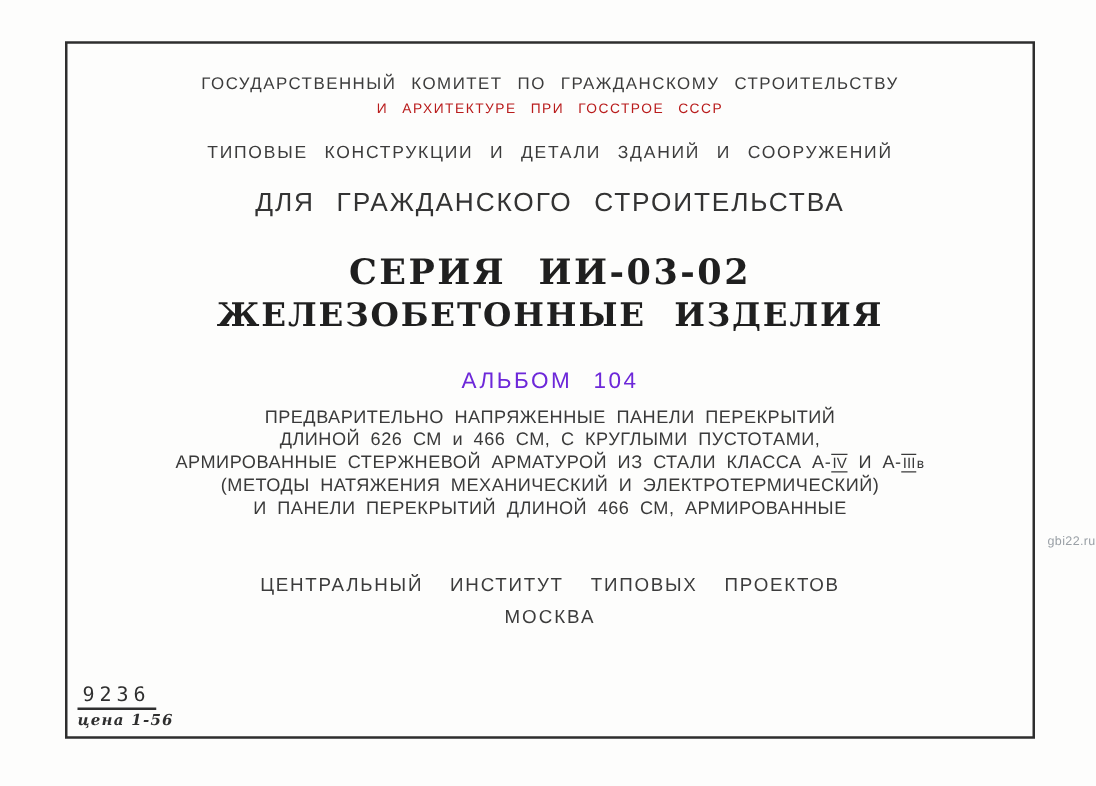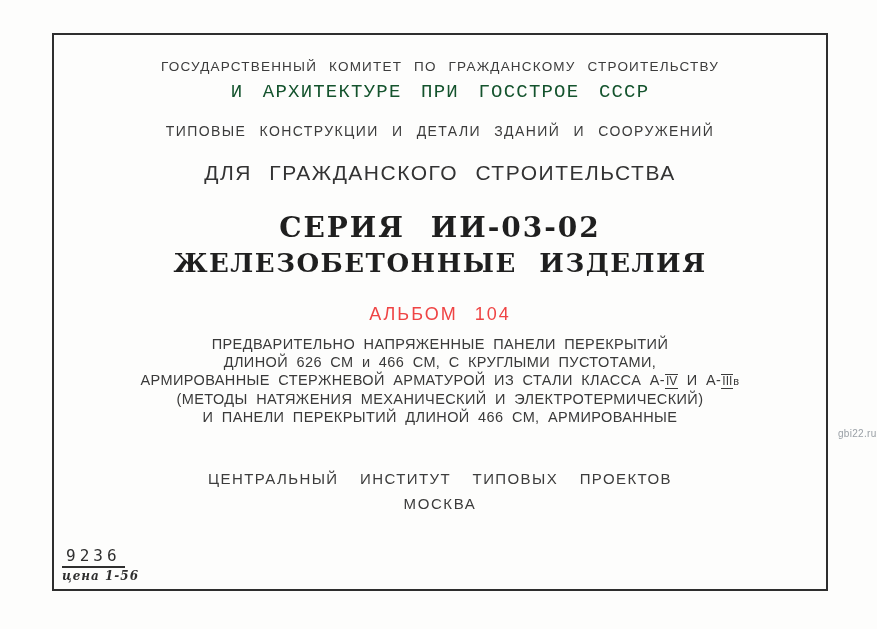--- a/index.html
+++ b/index.html
@@ -20,40 +20,40 @@
   }
   .content{
     position:absolute;
     left:52px;top:33px;
     width:776px;height:558px;
     display:flex;flex-direction:column;align-items:center;
     text-align:center;
     border-radius:10px;
   }
   .hdr1{margin-top:26px;font-size:13.5px;letter-spacing:1.2px;word-spacing:7px;color:#3c3c3c;}
-  .hdr2{margin-top:7px;font-size:19px;letter-spacing:1.2px;word-spacing:7px;color:#14532d;font-family:Liberation Mono, monospace;}
+  .hdr2{margin-top:7px;font-size:11px;letter-spacing:1.2px;word-spacing:7px;color:#b91c1c;}
   .hdr3{margin-top:20px;font-size:14px;letter-spacing:1.4px;word-spacing:8px;color:#3c3c3c;}
   .main-title{
     margin-top:32px;
     font-family:"DejaVu Serif", serif;
     font-weight:bold;font-size:29px;letter-spacing:1px;word-spacing:18px;
     color:#1f1f1f;
   }
   .sub-title{margin-top:22px;font-size:21px;letter-spacing:1.5px;word-spacing:10px;color:#333;}
   .series1{
     margin-top:26px;
     font-family:"DejaVu Serif", serif;
     font-weight:bold;font-size:28px;letter-spacing:2px;word-spacing:14px;color:#1f1f1f;
   }
   .series2{
     margin-top:4px;
     font-family:"DejaVu Serif", serif;
     font-weight:bold;font-size:26px;letter-spacing:1.5px;word-spacing:12px;color:#1f1f1f;
   }
-  .album{margin-top:26px;font-size:18px;letter-spacing:2px;word-spacing:10px;color:#ef4444;}
+  .album{margin-top:26px;font-size:18px;letter-spacing:2px;word-spacing:10px;color:#6d28d9;}
   .desc{
     margin-top:10px;
     font-size:14.5px;line-height:18px;letter-spacing:0.4px;word-spacing:4px;color:#3a3a3a;
   }
   .desc div{white-space:nowrap;}
   .rn{
     display:inline-block;
     border-top:1.5px solid currentColor;
     border-bottom:1.5px solid currentColor;
     line-height:1.05;padding:0 1px;

